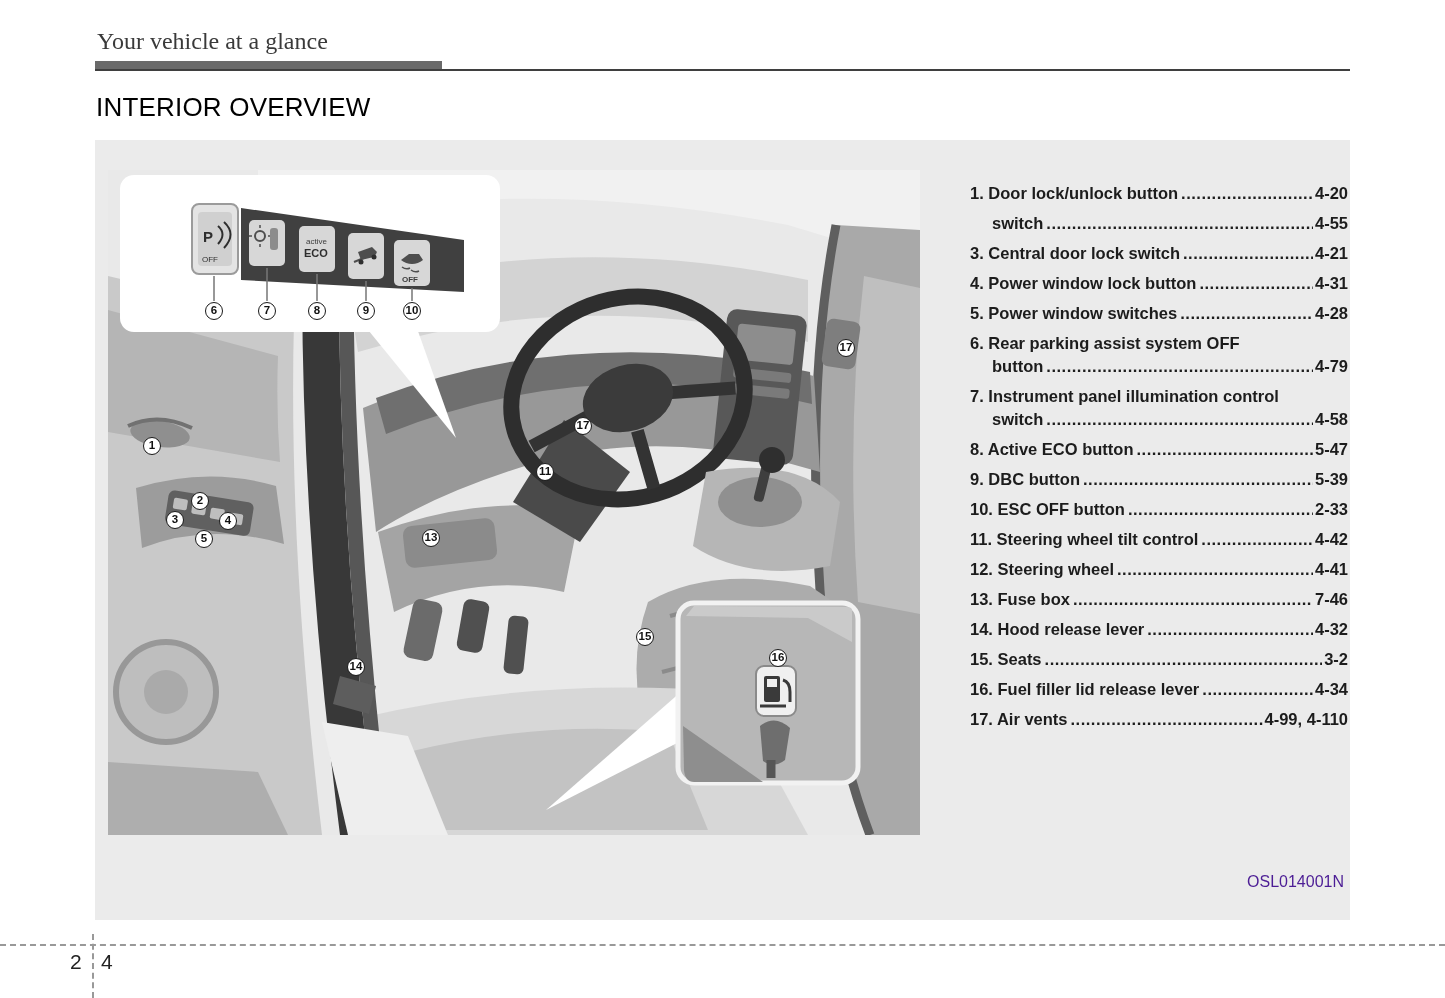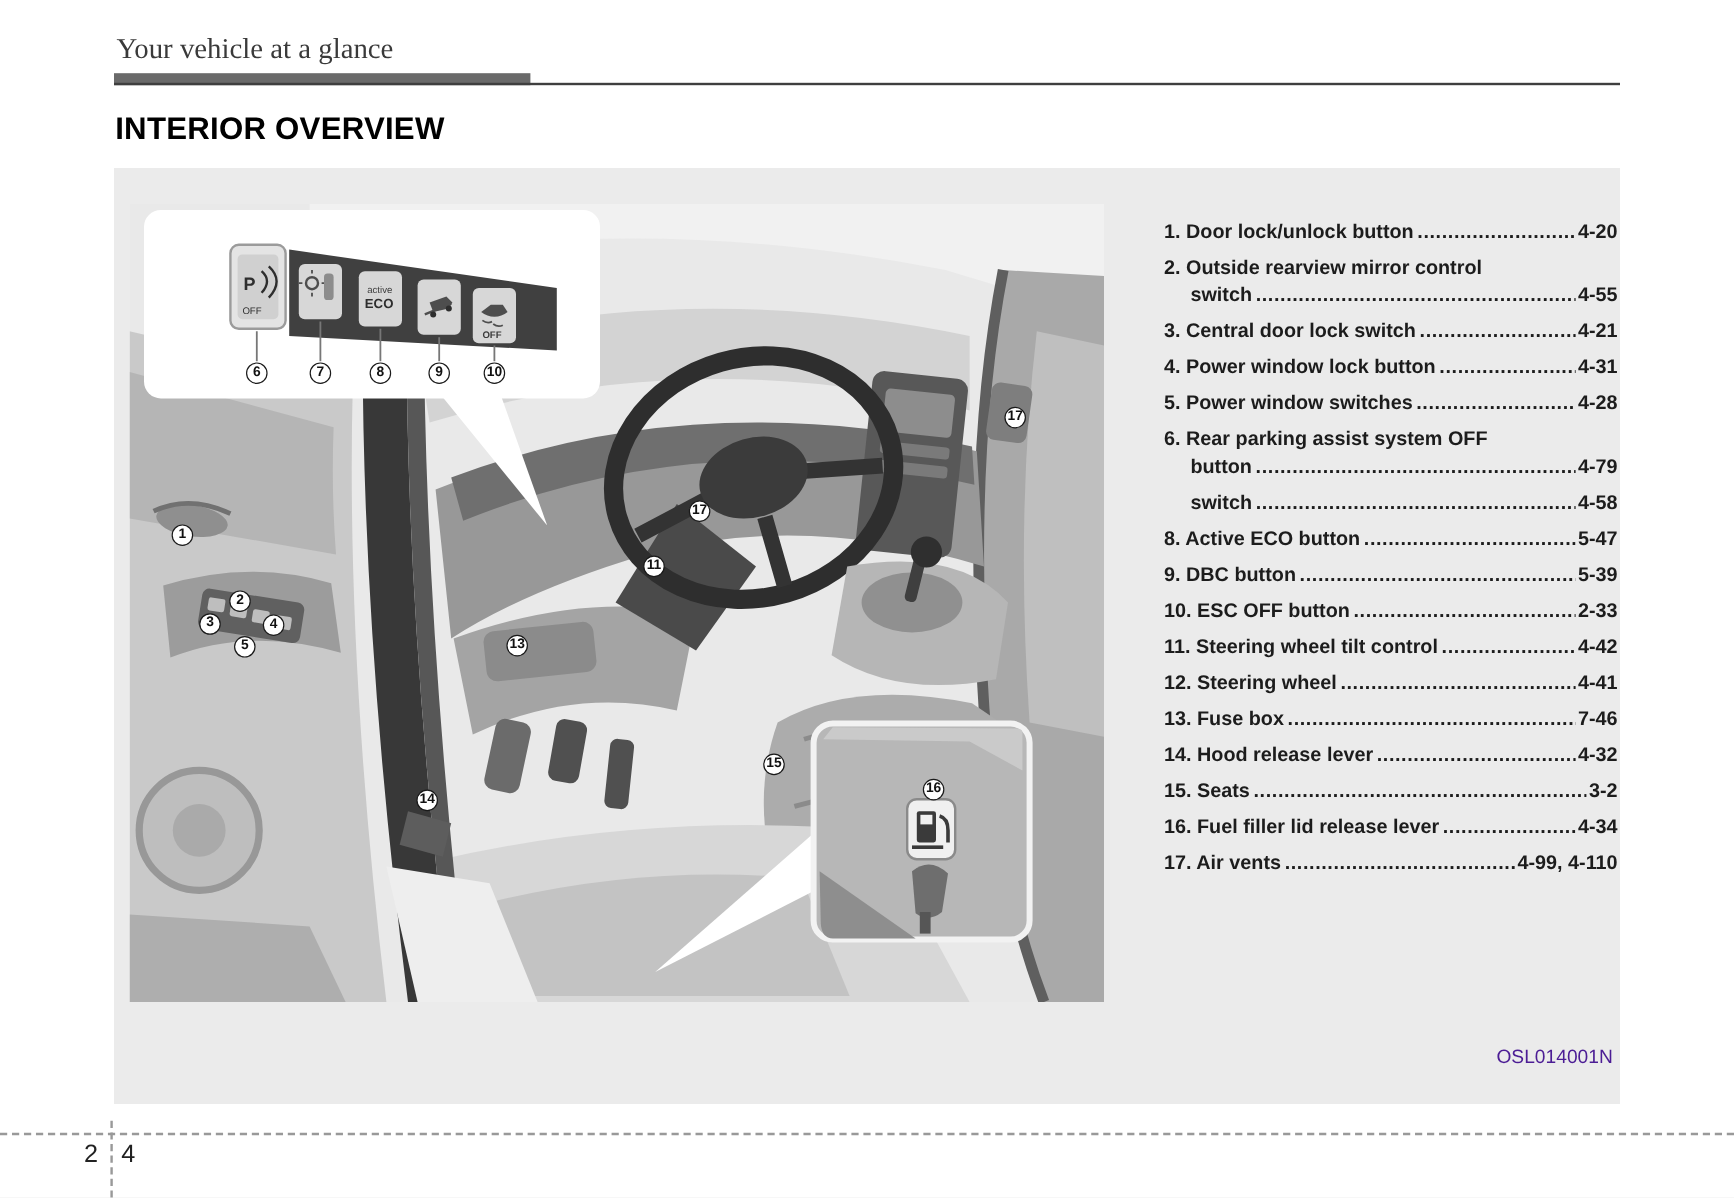--- a/index.html
+++ b/index.html
@@ -17,21 +17,21 @@
     position: absolute; left: 97px; top: 28px;
     font-family: "Liberation Serif", serif;
     font-size: 24px; color: #3a3a3a;
   }
   .header-rule { position: absolute; left: 95px; top: 61px; width: 1255px; height: 11px; }
   .header-rule .rule-bar { position: absolute; left: 0; top: 0; width: 347px; height: 10px; background: #6a6a6a; display: block; }
   .header-rule::after { content: ""; position: absolute; left: 0; top: 8px; width: 100%; height: 2px; background: #3f3f3f; }
 
   .title {
     position: absolute; left: 96px; top: 92px;
-    font-size: 26px; font-weight: bold; color: #000; letter-spacing: 0.2px;
+    font-size: 26px; font-weight: normal; color: #000; letter-spacing: 0.2px;
   }
 
   .panel {
     position: absolute; left: 95px; top: 140px;
     width: 1255px; height: 780px; background: #ebebeb;
   }
 
   .illustration { position: absolute; left: 13px; top: 30px; width: 812px; height: 665px; }
   .illustration svg { position: absolute; left: 0; top: 0; }
   svg text { font-family: "Liberation Sans", sans-serif; }
@@ -241,23 +241,20 @@
 
     <div class="toc">
         <div class="toc-item">
           <div class="toc-line">
             <span class="toc-text">1. Door lock/unlock button</span>
             <span class="toc-dots">....................................................................................................................................................................................</span>
             <span class="toc-page">4-20</span>
           </div>
         </div>
         <div class="toc-item">
-          <div class="toc-line">
-            <span class="toc-text">2. Outside rearview mirror control</span>
-          </div>
           <div class="toc-line wrapped">
             <span class="toc-text">switch</span>
             <span class="toc-dots">....................................................................................................................................................................................</span>
             <span class="toc-page">4-55</span>
           </div>
         </div>
         <div class="toc-item">
           <div class="toc-line">
             <span class="toc-text">3. Central door lock switch</span>
             <span class="toc-dots">....................................................................................................................................................................................</span>
@@ -282,20 +279,23 @@
           <div class="toc-line">
             <span class="toc-text">6. Rear parking assist system OFF</span>
           </div>
           <div class="toc-line wrapped">
             <span class="toc-text">button</span>
             <span class="toc-dots">....................................................................................................................................................................................</span>
             <span class="toc-page">4-79</span>
           </div>
         </div>
         <div class="toc-item">
+          <div class="toc-line">
+            <span class="toc-text">7. Instrument panel illumination control</span>
+          </div>
           <div class="toc-line wrapped">
             <span class="toc-text">switch</span>
             <span class="toc-dots">....................................................................................................................................................................................</span>
             <span class="toc-page">4-58</span>
           </div>
         </div>
         <div class="toc-item">
           <div class="toc-line">
             <span class="toc-text">8. Active ECO button</span>
             <span class="toc-dots">....................................................................................................................................................................................</span>

